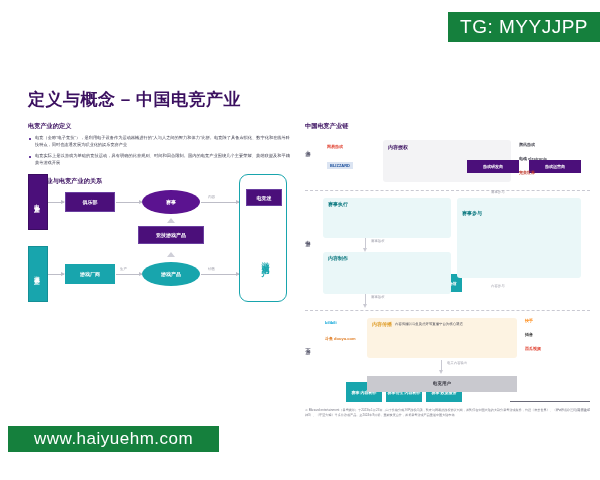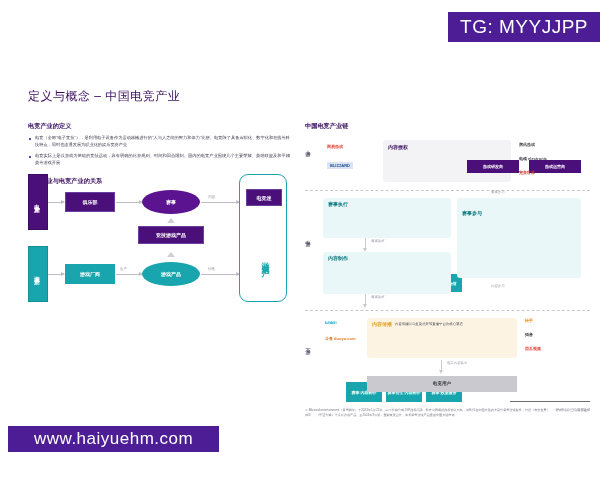--- a/index.html
+++ b/index.html
@@ -1,27 +1,27 @@
 <!DOCTYPE html>
 <html><head>
 <meta charset="utf-8">
 <style>
   html,body{margin:0;padding:0;background:#ffffff;}
   body{width:600px;height:480px;position:relative;overflow:hidden;
        font-family:"Liberation Sans","DejaVu Sans",sans-serif;color:#2b2b2b;}
 
   
-  .wm{position:absolute;background:#4c1d95;color:#ffffff;letter-spacing:.5px;
+  .wm{position:absolute;background:#15803d;color:#ffffff;letter-spacing:.5px;
       display:flex;align-items:center;justify-content:center;}
   .wm-top{right:0;top:12px;height:30px;padding:0 12px;font-size:19px;}
   .wm-bot{left:8px;bottom:28px;height:26px;padding:0 26px;font-size:17px;}
 
   
   .slide{position:absolute;left:0;top:60px;width:600px;height:360px;}
-  .slide-title{position:absolute;left:28px;top:28px;font-size:12px;font-weight:normal;
+  .slide-title{position:absolute;left:28px;top:28px;font-size:17px;font-weight:bold;
       color:#3b1060;letter-spacing:.5px;}
 
   .col-left{position:absolute;left:28px;top:62px;width:262px;}
   .col-right{position:absolute;left:305px;top:62px;width:285px;}
 
   .sec-h{font-size:6.2px;font-weight:bold;color:#3b1060;margin-bottom:4px;}
   .bullets{list-style:none;margin:0;padding:0;}
   .bullets li{position:relative;padding-left:7px;margin-bottom:4px;
       font-size:4.2px;line-height:1.65;color:#3a3a4a;text-align:justify;}
   .bullets li:before{content:"";position:absolute;left:1px;top:3px;

